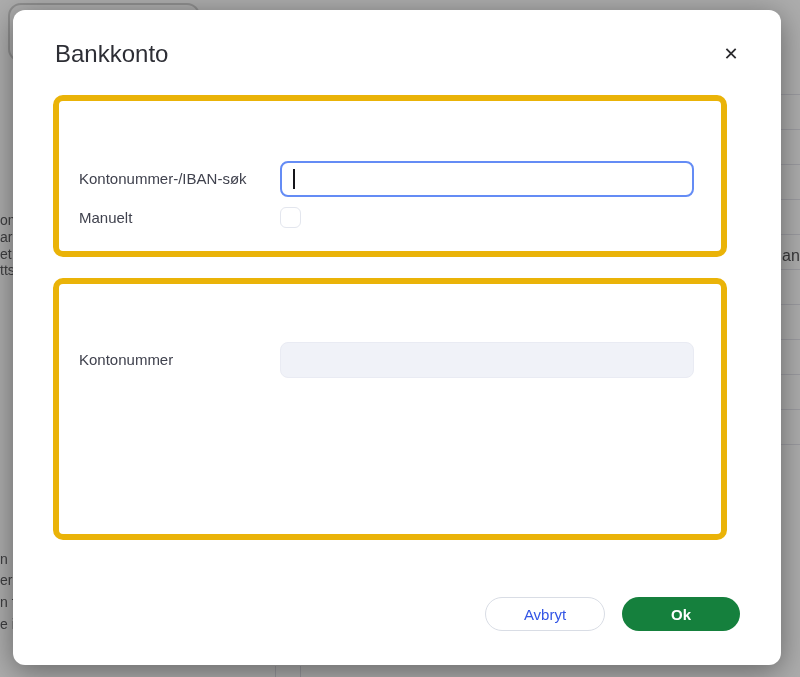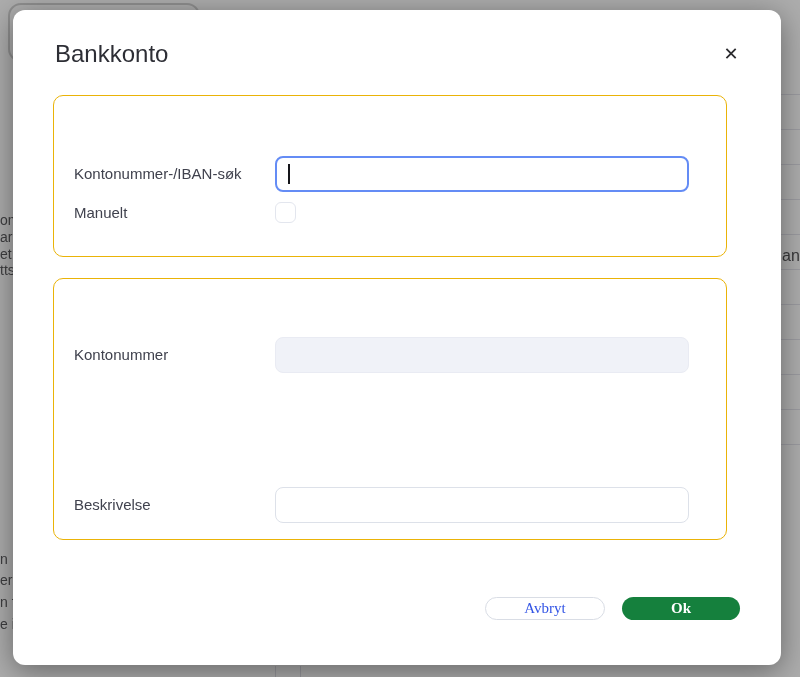--- a/index.html
+++ b/index.html
@@ -41,21 +41,21 @@
   }
   .close-btn {
     position:absolute; right:36px; top:30px; width:28px; height:28px;
     background:none; border:none; padding:0; cursor:pointer;
     display:flex; align-items:center; justify-content:center;
     font-size:18px; color:#2b2b2e; font-family:inherit;
   }
 
   .card {
     position:absolute; left:40px; width:674px; background:#fff;
-    border:1px solid #eab308; border-radius:10px; box-sizing:border-box;
+    border:6px solid #eab308; border-radius:10px; box-sizing:border-box;
   }
   .card-search  { top:85px;  height:162px; }
   .card-details { top:268px; height:262px; }
 
   .row { position:absolute; left:20px; right:36px; height:36px; }
   .lbl {
     position:absolute; left:0; top:0; height:36px; line-height:36px;
     font-size:15px; color:#40424e; white-space:nowrap;
   }
   .control { position:absolute; left:201px; top:0; width:414px; height:36px; }
@@ -93,22 +93,22 @@
     border-right:1.7px solid #64646c; border-bottom:1.7px solid #64646c;
     transform:rotate(45deg);
   }
   .text-input {
     width:100%; height:36px; box-sizing:border-box;
     background:#fff; border:1px solid #dde1e9; border-radius:8px;
     outline:none; padding:0 12px; font:inherit;
   }
 
   .btn {
-    position:absolute; top:587px; height:23px; border-radius:19px;
-    font-family:Liberation Serif, serif; font-size:15px; cursor:pointer;
+    position:absolute; top:587px; height:34px; border-radius:19px;
+    font-family:Liberation Sans, sans-serif; font-size:15px; cursor:pointer;
   }
   .btn-cancel {
     left:472px; width:120px;
     background:#fff; border:1px solid #d9dde5; color:#3355e5; font-weight:500;
   }
   .btn-ok {
     left:609px; width:118px;
     background:#15803d; border:none; color:#ffffff; font-weight:700;
   }
 </style>
@@ -152,23 +152,17 @@
     </div>
   </div>
 
   <div class="card card-details">
     <div class="row row-d0">
       <span class="lbl">Kontonummer</span>
       <div class="control">
         <input class="dis-input" type="text" disabled="" value="" style="">
       </div>
     </div>
-    <div class="row row-d3">
-      <span class="lbl">Beskrivelse</span>
-      <div class="control">
-        <input class="text-input" type="text" value="" style="">
-      </div>
-    </div>
   </div>
 
   <button class="btn btn-cancel">Avbryt</button>
   <button class="btn btn-ok">Ok</button>
 </div>
 
 </body></html>

